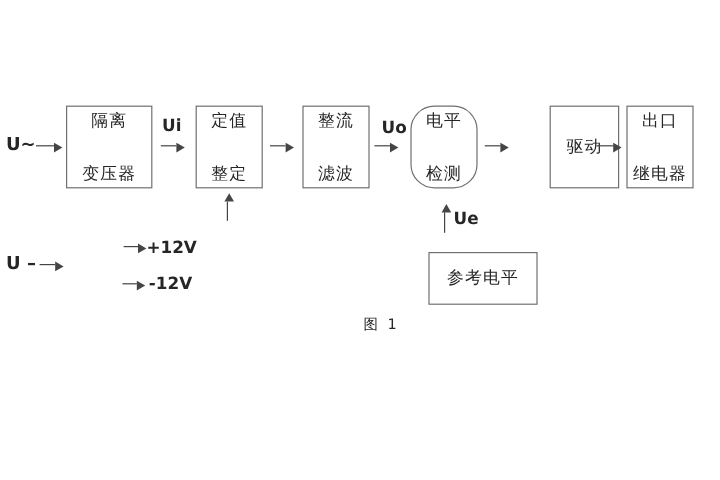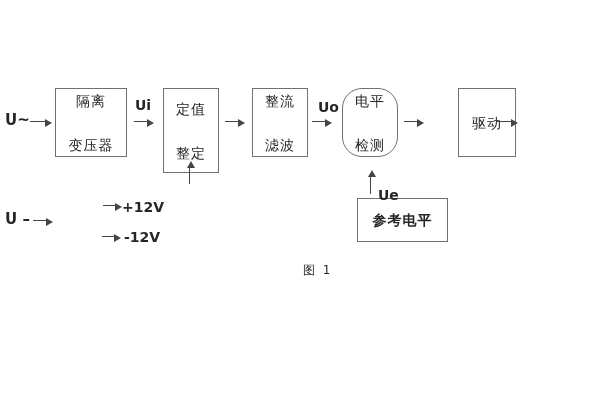--- a/index.html
+++ b/index.html
@@ -85,49 +85,53 @@
 <div class="canvas">
 
   <span class="lbl input-lbl" style="left:5px; top:113px;">U~</span>
   <span class="lbl input-lbl" style="left:5px; top:212px;">U –</span>
 
   <div class="box" style="left:55px; top:88px; width:72px; height:69px;">
     <span>隔离</span>
     <span>变压器</span>
   </div>
 
-  <div class="box" style="left:163px; top:88px; width:56px; height:85px;">
+  <div class="box" style="left:163px; top:88px; width:56px; height:69px;">
     <span>定值</span>
     <span>整定</span>
   </div>
 
   <div class="box" style="left:252px; top:88px; width:56px; height:69px;">
     <span>整流</span>
     <span>滤波</span>
   </div>
 
   <div class="box" style="left:342px; top:88px; width:56px; height:69px;border-radius:20px;">
     <span>电平</span>
     <span>检测</span>
   </div>
 
   <div class="box single" style="left:430px; top:88px; width:58px; height:69px;">
     <span>驱动</span>
   </div>
 
+  <div class="box" style="left:522px; top:88px; width:56px; height:69px;">
+    <span>出口</span>
+    <span>继电器</span>
+  </div>
 
 
 
-  <div class="box single" style="left:329px; top:198px; width:91px; height:44px;font-weight:bold;">
+  <div class="box single" style="left:329px; top:210px; width:91px; height:44px;">
     <span>参考电平</span>
   </div>
 
   <span class="lbl sig" style="left:135px; top:98px;">Ui</span>
   <span class="lbl sig" style="left:318px; top:100px;">Uo</span>
-  <span class="lbl sig" style="left:378px; top:188px;">Ue</span>
+  <span class="lbl sig" style="left:378px; top:176px;">Ue</span>
   <span class="lbl sig" style="left:122px; top:200px;">+12V</span>
   <span class="lbl sig" style="left:124px; top:230px;">-12V</span>
 
   <div class="harrow" style="left:30px;  top:121px; width:15px;"></div>
   <div class="harrow" style="left:134px; top:121px; width:13px;"></div>
   <div class="harrow" style="left:225px; top:121px; width:13px;"></div>
   <div class="harrow" style="left:312px; top:121px; width:13px;"></div>
   <div class="harrow" style="left:404px; top:121px; width:13px;"></div>
   <div class="harrow" style="left:497px; top:121px; width:14px;"></div>
 

